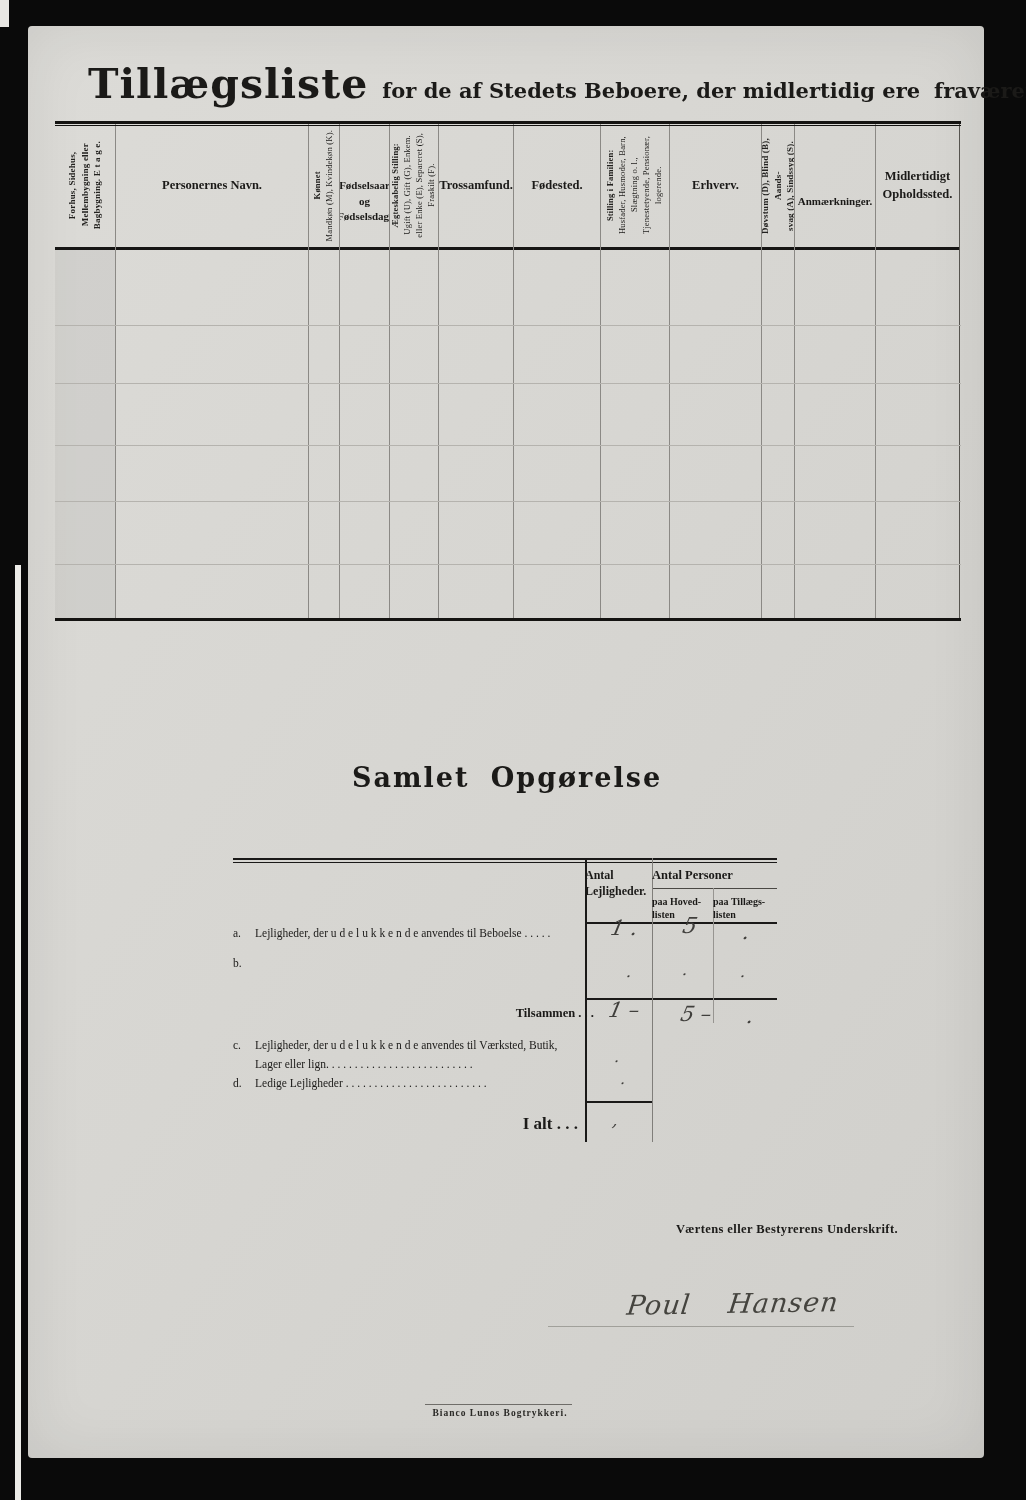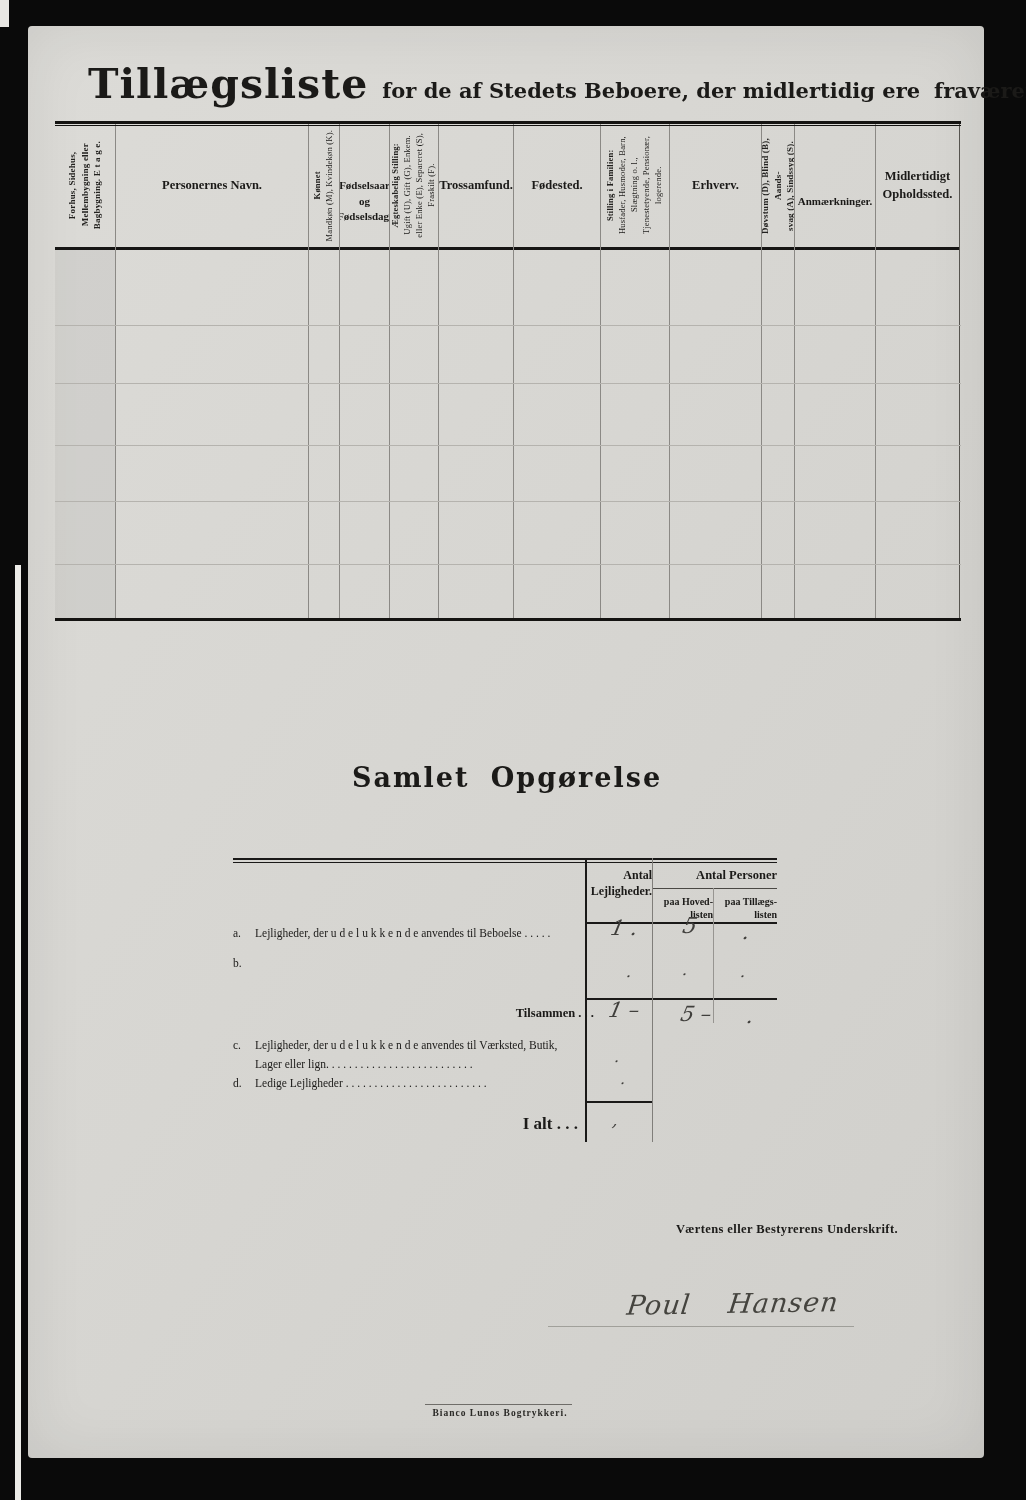--- a/index.html
+++ b/index.html
@@ -64,21 +64,21 @@
   .sline{position:absolute;background:#1a1918;}
   .l-top1{top:0;left:0;width:544px;height:2px;}
   .l-top2{top:4px;left:0;width:544px;height:1px;}
   .l-personer{top:30px;left:419px;width:125px;height:1px;background:#4a4844;}
   .l-header{top:64px;left:352px;width:192px;height:2px;}
   .l-tils{top:140px;left:352px;width:192px;height:2px;}
   .l-ialt{top:243px;left:352px;width:67px;height:2px;}
   .v-1{left:352px;top:0;width:2px;height:284px;}
   .v-2{left:419px;top:0;width:1px;height:284px;background:#807e7a;}
   .v-3{left:480px;top:30px;width:1px;height:135px;background:#979591;}
-  .shead{position:absolute;text-align:right;white-space:pre-line;line-height:1.3;}
+  .shead{position:absolute;text-align:left;white-space:pre-line;line-height:1.3;}
   .sh-lejl{left:352px;width:67px;top:10px;font-size:12px;font-weight:bold;}
   .sh-pers{left:419px;width:125px;top:9px;font-size:12.5px;font-weight:bold;}
   .sh-hoved{left:419px;width:61px;top:37px;font-size:10px;font-weight:700;}
   .sh-till{left:480px;width:64px;top:37px;font-size:10px;font-weight:600;}
   .srow{position:absolute;font-size:11.5px;line-height:19px;}
   .srow .pfx{position:absolute;left:-22px;top:0;}
   .slabel{white-space:pre-line;}
   .sr-a{left:22px;top:66px;width:330px;}
   .sr-b{left:22px;top:96px;width:330px;}
   .sr-t{left:16px;top:146px;width:345px;text-align:right;font-weight:bold;font-size:12.5px;}

